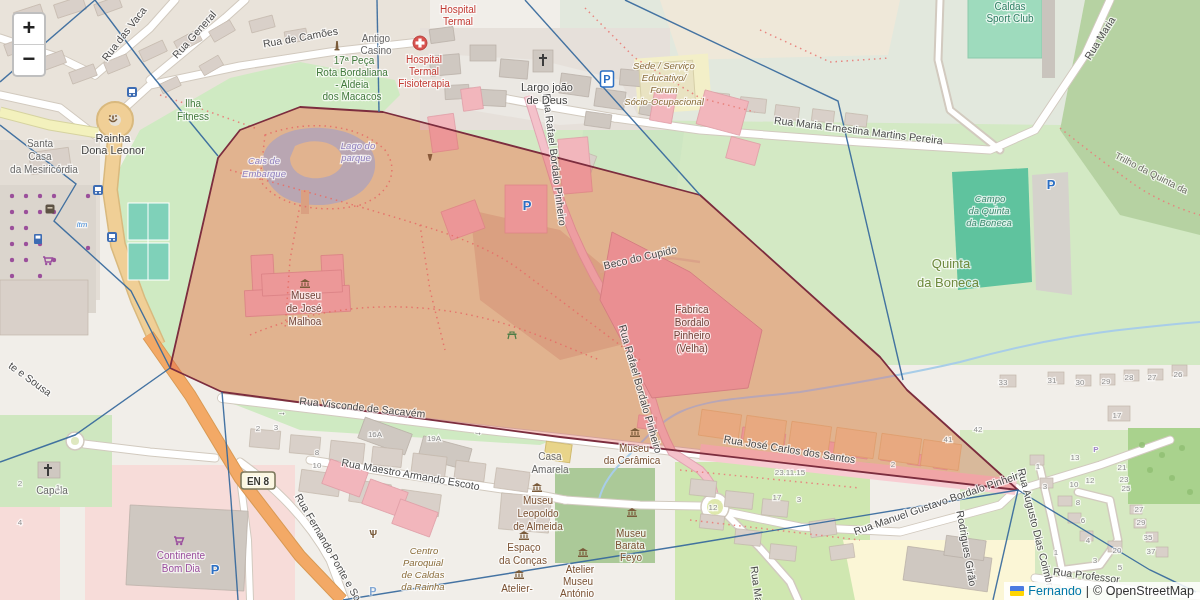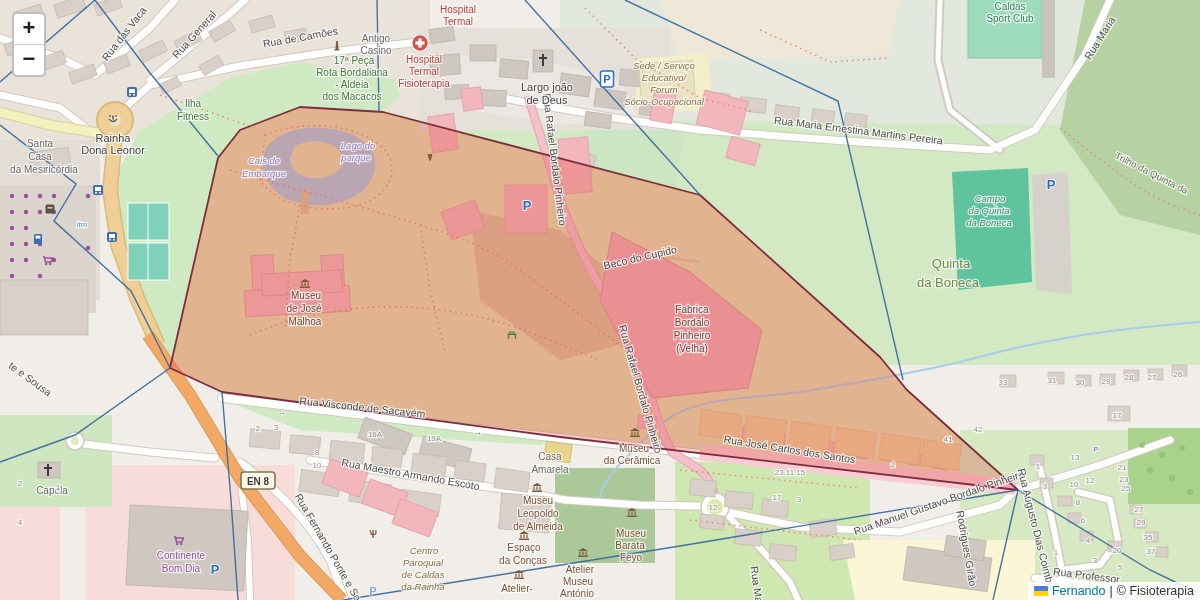--- a/index.html
+++ b/index.html
@@ -615,16 +615,16 @@
       </g>
 </svg>
 
 <div class="zoomctl">
   <a>+</a>
   <div class="zsep"></div>
   <a>−</a>
 </div>
 
 <div class="attr">
-  <span class="flag"><span class="fb"></span><span class="fy"></span></span><a>Fernando</a><span class="sep">|</span><span>© Fisioterapia</span>
+  <span class="flag"><span class="fb"></span><span class="fy"></span></span><a>Fernando</a><span class="sep">|</span><span>© OpenStreetMap</span>
 </div>
 
 </div>
 
 </body></html>

